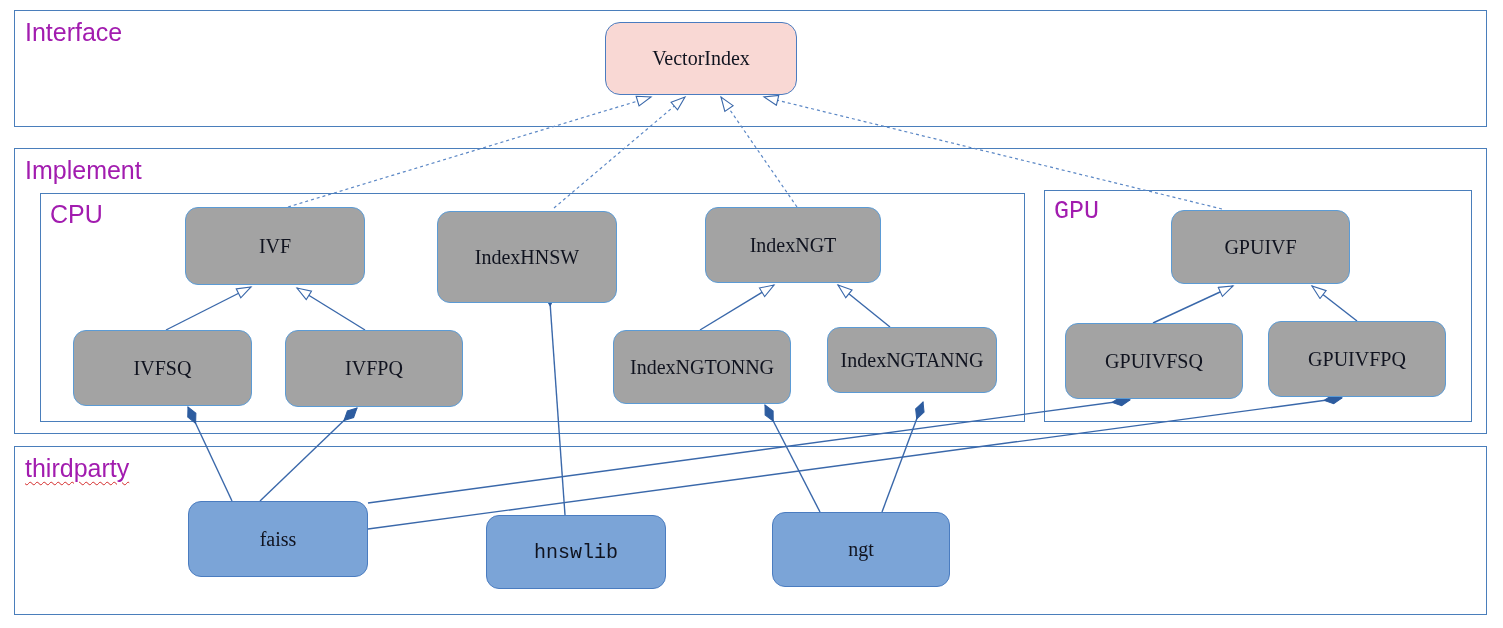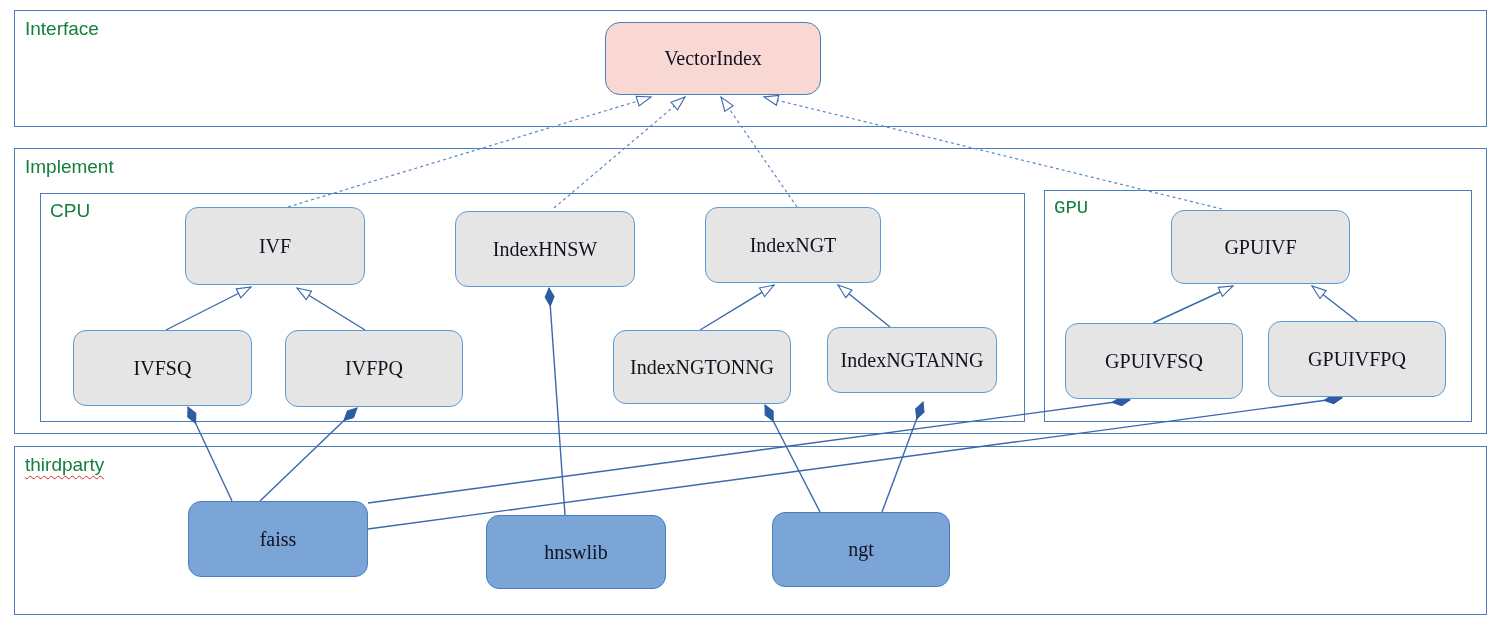--- a/index.html
+++ b/index.html
@@ -6,35 +6,35 @@
   .canvas{position:relative;width:1503px;height:628px;background:#fff;overflow:hidden;
           font-family:"Liberation Sans",sans-serif;}
   
   .section{position:absolute;border:1px solid #4a7ebb;background:transparent;z-index:1;}
   .section-interface{left:14px;top:10px;width:1471px;height:115px;}
   .section-implement{left:14px;top:148px;width:1471px;height:284px;}
   .section-thirdparty{left:14px;top:446px;width:1471px;height:167px;}
   .subsection{position:absolute;border:1px solid #4a7ebb;z-index:1;}
   .subsection-cpu{left:40px;top:193px;width:983px;height:227px;}
   .subsection-gpu{left:1044px;top:190px;width:426px;height:230px;font-family:Liberation Mono, monospace;}
-  .slabel{position:absolute;top:7px;left:10px;font-size:19px;color:#15803d;}
+  .slabel{position:absolute;top:7px;left:10px;font-size:25px;color:#a21caf;}
   .slabel-squiggle{text-decoration-line:underline;text-decoration-style:wavy;
                    text-decoration-color:#d42a2a;text-decoration-thickness:1px;
                    text-underline-offset:4px;}
   .sub-slabel{top:6px;left:9px;}
   
   #edge-layer{position:absolute;left:0;top:0;width:1503px;height:628px;z-index:2;pointer-events:none;}
   .edge{fill:none;stroke:#3a68aa;stroke-width:1.4;}
   .edge--realization{stroke:#5b87c5;stroke-dasharray:3 3;stroke-width:1.2;}
   
   .node{position:absolute;z-index:3;border-radius:13px;display:flex;align-items:center;
         justify-content:center;font-family:"Liberation Serif",serif;font-size:20px;
         color:#10131f;box-sizing:border-box;}
   .node--interface{background:#f9d8d4;border:1.5px solid #4a7cc0;border-radius:15px;}
-  .node--class{background:#e5e5e5;border:1px solid #5b9bd5;}
+  .node--class{background:#a3a3a3;border:1px solid #5b9bd5;}
   .node--library{background:#7ba4d7;border:1px solid #4a7cc0;}
 </style>
 </head>
 <body>
 
 <div class="canvas">
 
   <div class="section section-interface">
     <span class="slabel">Interface</span>
   </div>
@@ -79,27 +79,27 @@
         <line class="edge edge--composition" x1="260" y1="501" x2="357" y2="408" marker-end="url(#arrow-diamond)"></line>
         <line class="edge edge--composition" x1="565" y1="515" x2="549" y2="288" marker-end="url(#arrow-diamond)"></line>
         <line class="edge edge--composition" x1="820" y1="512" x2="765" y2="405" marker-end="url(#arrow-diamond)"></line>
         <line class="edge edge--composition" x1="882" y1="512" x2="923" y2="402" marker-end="url(#arrow-diamond)"></line>
         <line class="edge edge--composition" x1="368" y1="503" x2="1130" y2="400" marker-end="url(#arrow-diamond)"></line>
         <line class="edge edge--composition" x1="368" y1="529" x2="1342" y2="398" marker-end="url(#arrow-diamond)"></line>
       </g>
   </svg>
 
   <div id="node-layer">
-      <div class="node node--interface" style="left: 605px; top: 22px; width: 216px; height: 73px;">
+      <div class="node node--interface" style="left: 605px; top: 22px; width: 192px; height: 73px;">
         <span>VectorIndex</span>
       </div>
       <div class="node node--class" style="left: 185px; top: 207px; width: 180px; height: 78px;">
         <span>IVF</span>
       </div>
-      <div class="node node--class" style="left: 455px; top: 211px; width: 180px; height: 76px;">
+      <div class="node node--class" style="left: 437px; top: 211px; width: 180px; height: 92px;">
         <span>IndexHNSW</span>
       </div>
       <div class="node node--class" style="left: 705px; top: 207px; width: 176px; height: 76px;">
         <span>IndexNGT</span>
       </div>
       <div class="node node--class" style="left: 73px; top: 330px; width: 179px; height: 76px;">
         <span>IVFSQ</span>
       </div>
       <div class="node node--class" style="left: 285px; top: 330px; width: 178px; height: 77px;">
         <span>IVFPQ</span>
@@ -115,20 +115,20 @@
       </div>
       <div class="node node--class" style="left: 1065px; top: 323px; width: 178px; height: 76px;">
         <span>GPUIVFSQ</span>
       </div>
       <div class="node node--class" style="left: 1268px; top: 321px; width: 178px; height: 76px;">
         <span>GPUIVFPQ</span>
       </div>
       <div class="node node--library" style="left: 188px; top: 501px; width: 180px; height: 76px;">
         <span>faiss</span>
       </div>
-      <div class="node node--library" style="left: 486px; top: 515px; width: 180px; height: 74px;">
+      <div class="node node--library" style="left: 486px; top: 515px; width: 180px; height: 74px; font-family: Liberation Mono, monospace;">
         <span>hnswlib</span>
       </div>
       <div class="node node--library" style="left: 772px; top: 512px; width: 178px; height: 75px;">
         <span>ngt</span>
       </div>
     </div>
 </div>
 
 </body></html>

